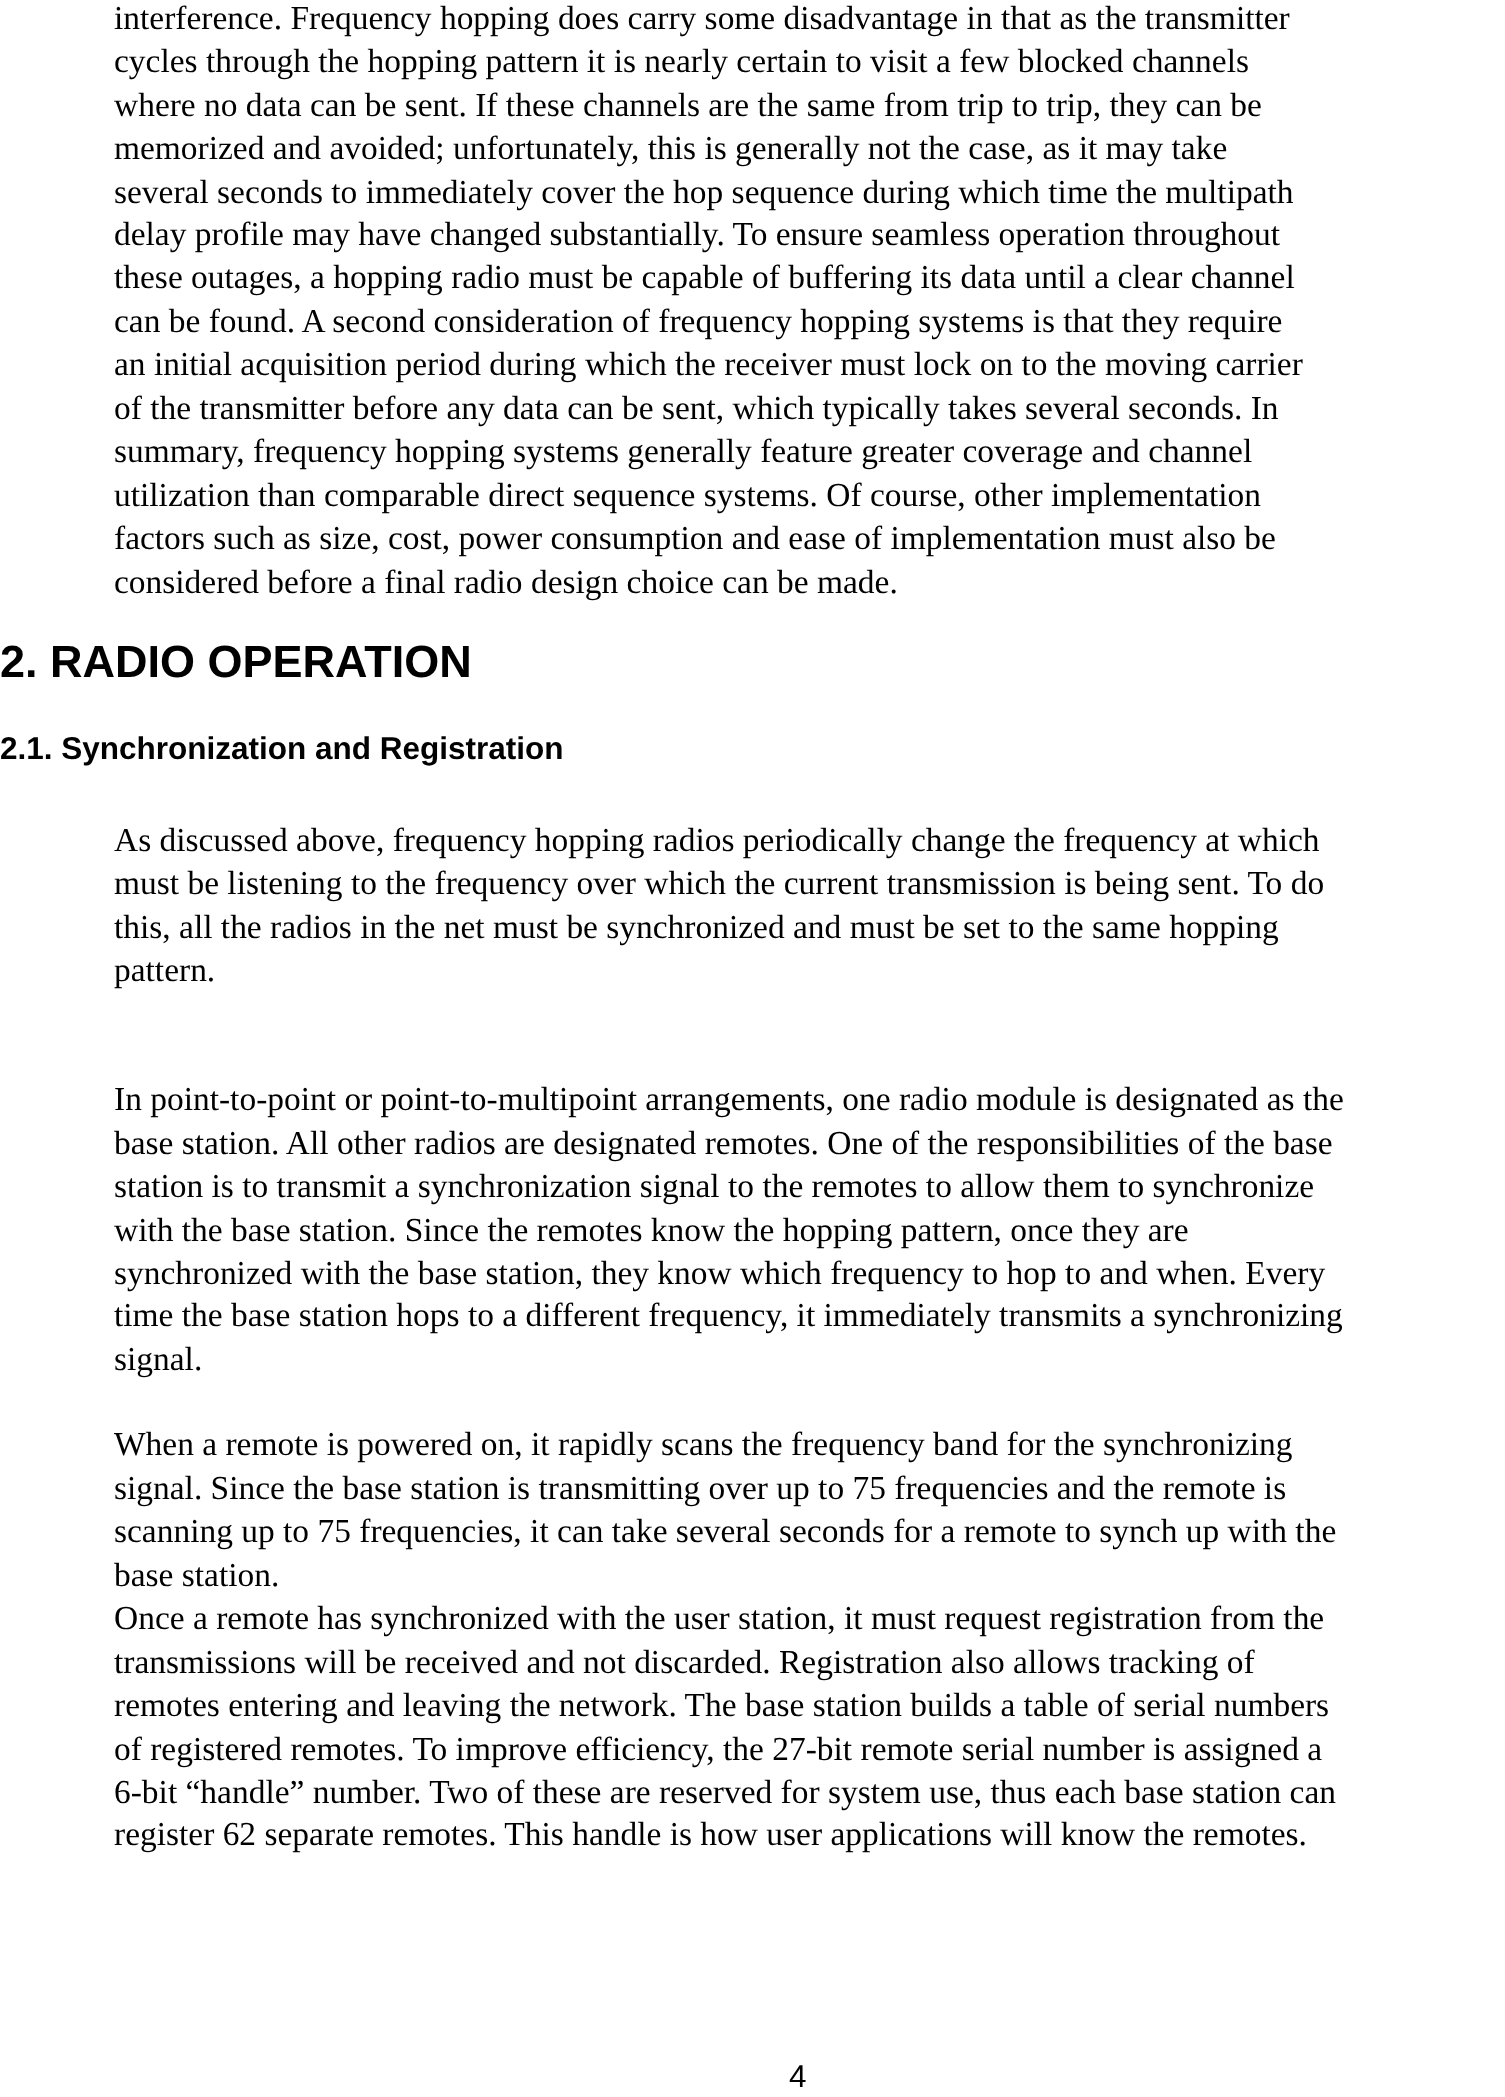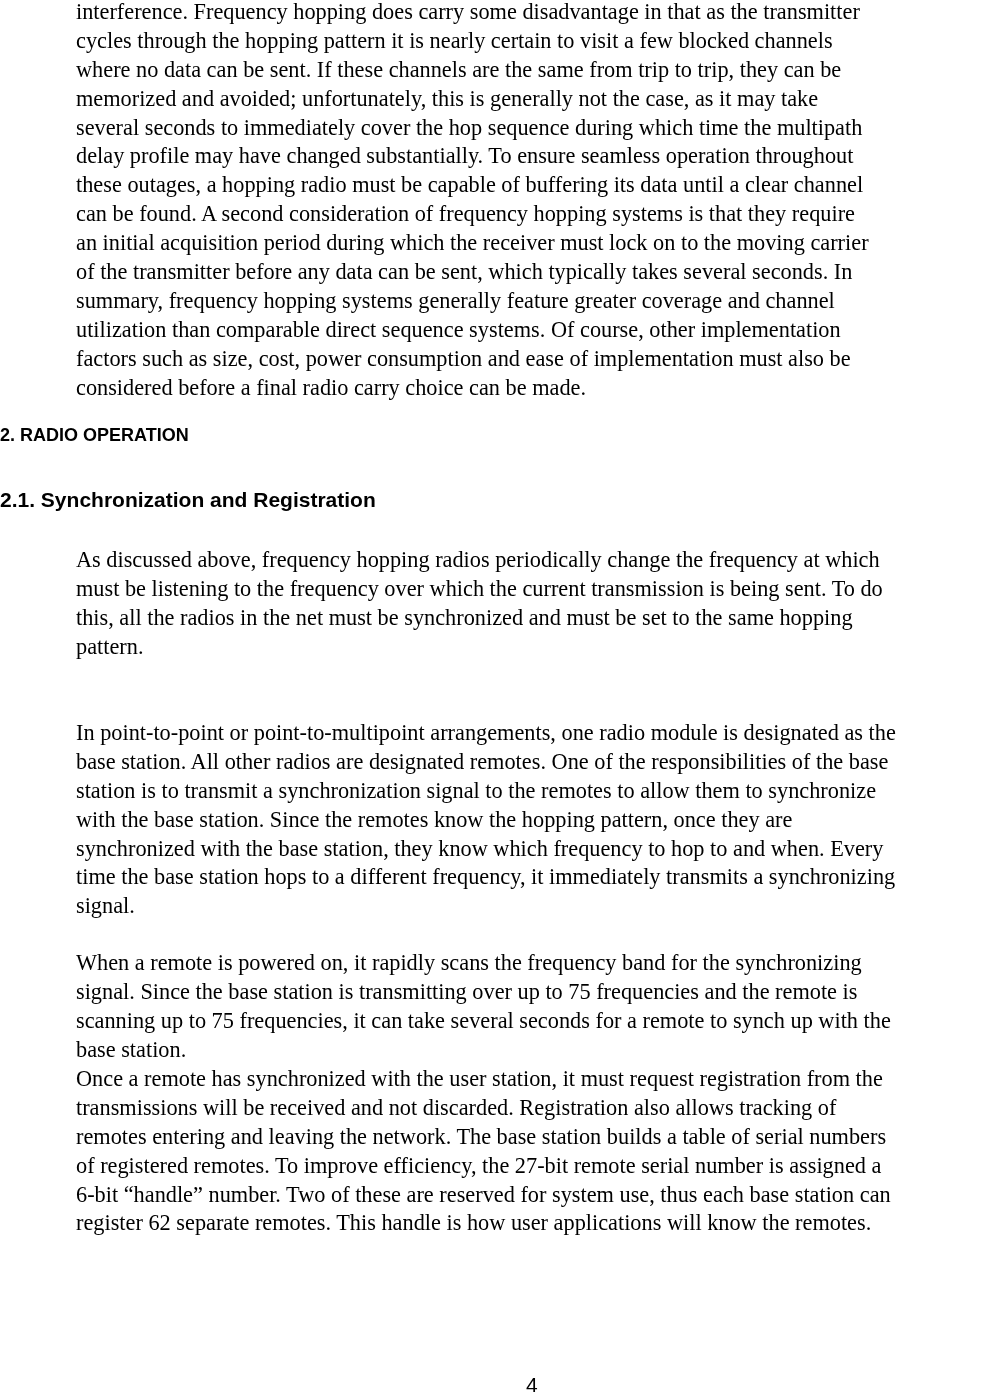--- a/index.html
+++ b/index.html
@@ -1,19 +1,19 @@
 <!DOCTYPE html>
 <html><head>
 <meta charset="utf-8">
 <style>
   html, body { margin:0; padding:0; background:#ffffff; }
   body { width:1003px; height:1398px; position:relative; overflow:hidden; color:#000; }
   .body-text { position:absolute; left:76px; font-family:"Liberation Serif", serif; font-size:22.3px; line-height:28.9px; white-space:nowrap; }
   .body-text div { height:28.9px; }
-  .h1 { position:absolute; left:0; top:425px; font-family:"Liberation Sans", sans-serif; font-weight:bold; font-size:18px; }
+  .h1 { position:absolute; left:0; top:425px; font-family:"Liberation Sans", sans-serif; font-weight:bold; font-size:30px; }
   .h2 { position:absolute; left:0; top:488px; font-family:"Liberation Sans", sans-serif; font-weight:bold; font-size:21px; }
   .footer { position:absolute; top:1378px; font-family:"Liberation Sans", sans-serif; font-size:15px;margin-top:44px; }
   .footer-center { position:absolute; top:1373px; left:526px; font-family:"Liberation Sans", sans-serif; font-size:21px; }
 </style>
 </head>
 <body>
 
 <div class="body-text" style="top:-2px;" id="p-intro">
     <div>interference.  Frequency hopping does carry some disadvantage in that as the transmitter</div>
     <div>cycles through the hopping pattern it is nearly certain to visit a few blocked channels</div>
@@ -21,21 +21,21 @@
     <div>memorized and avoided; unfortunately, this is generally not the case, as it may take</div>
     <div>several seconds to immediately cover the hop sequence during which time the multipath</div>
     <div>delay profile may have changed substantially.  To ensure seamless operation throughout</div>
     <div>these outages, a hopping radio must be capable of buffering its data until a clear channel</div>
     <div>can be found.  A second consideration of frequency hopping systems is that they require</div>
     <div>an initial acquisition period during which the receiver must lock on to the moving carrier</div>
     <div>of the transmitter before any data can be sent, which typically takes several seconds.  In</div>
     <div>summary, frequency hopping systems generally feature greater coverage and channel</div>
     <div>utilization than comparable direct sequence systems.  Of course, other implementation</div>
     <div>factors such as size, cost, power consumption and ease of implementation must also be</div>
-    <div>considered before a final radio carry choice can be made.</div>
+    <div>considered before a final radio design choice can be made.</div>
   </div>
 
 <div class="h1">2.  RADIO OPERATION</div>
 <div class="h2">2.1.  Synchronization and Registration</div>
 
 <div class="body-text" style="top:546px;" id="p-0">
     <div>As discussed above, frequency hopping radios periodically change the frequency at which</div>
     <div>must be listening to the frequency over which the current transmission is being sent.  To do</div>
     <div>this, all the radios in the net must be synchronized and must be set to the same hopping</div>
     <div>pattern.</div>

